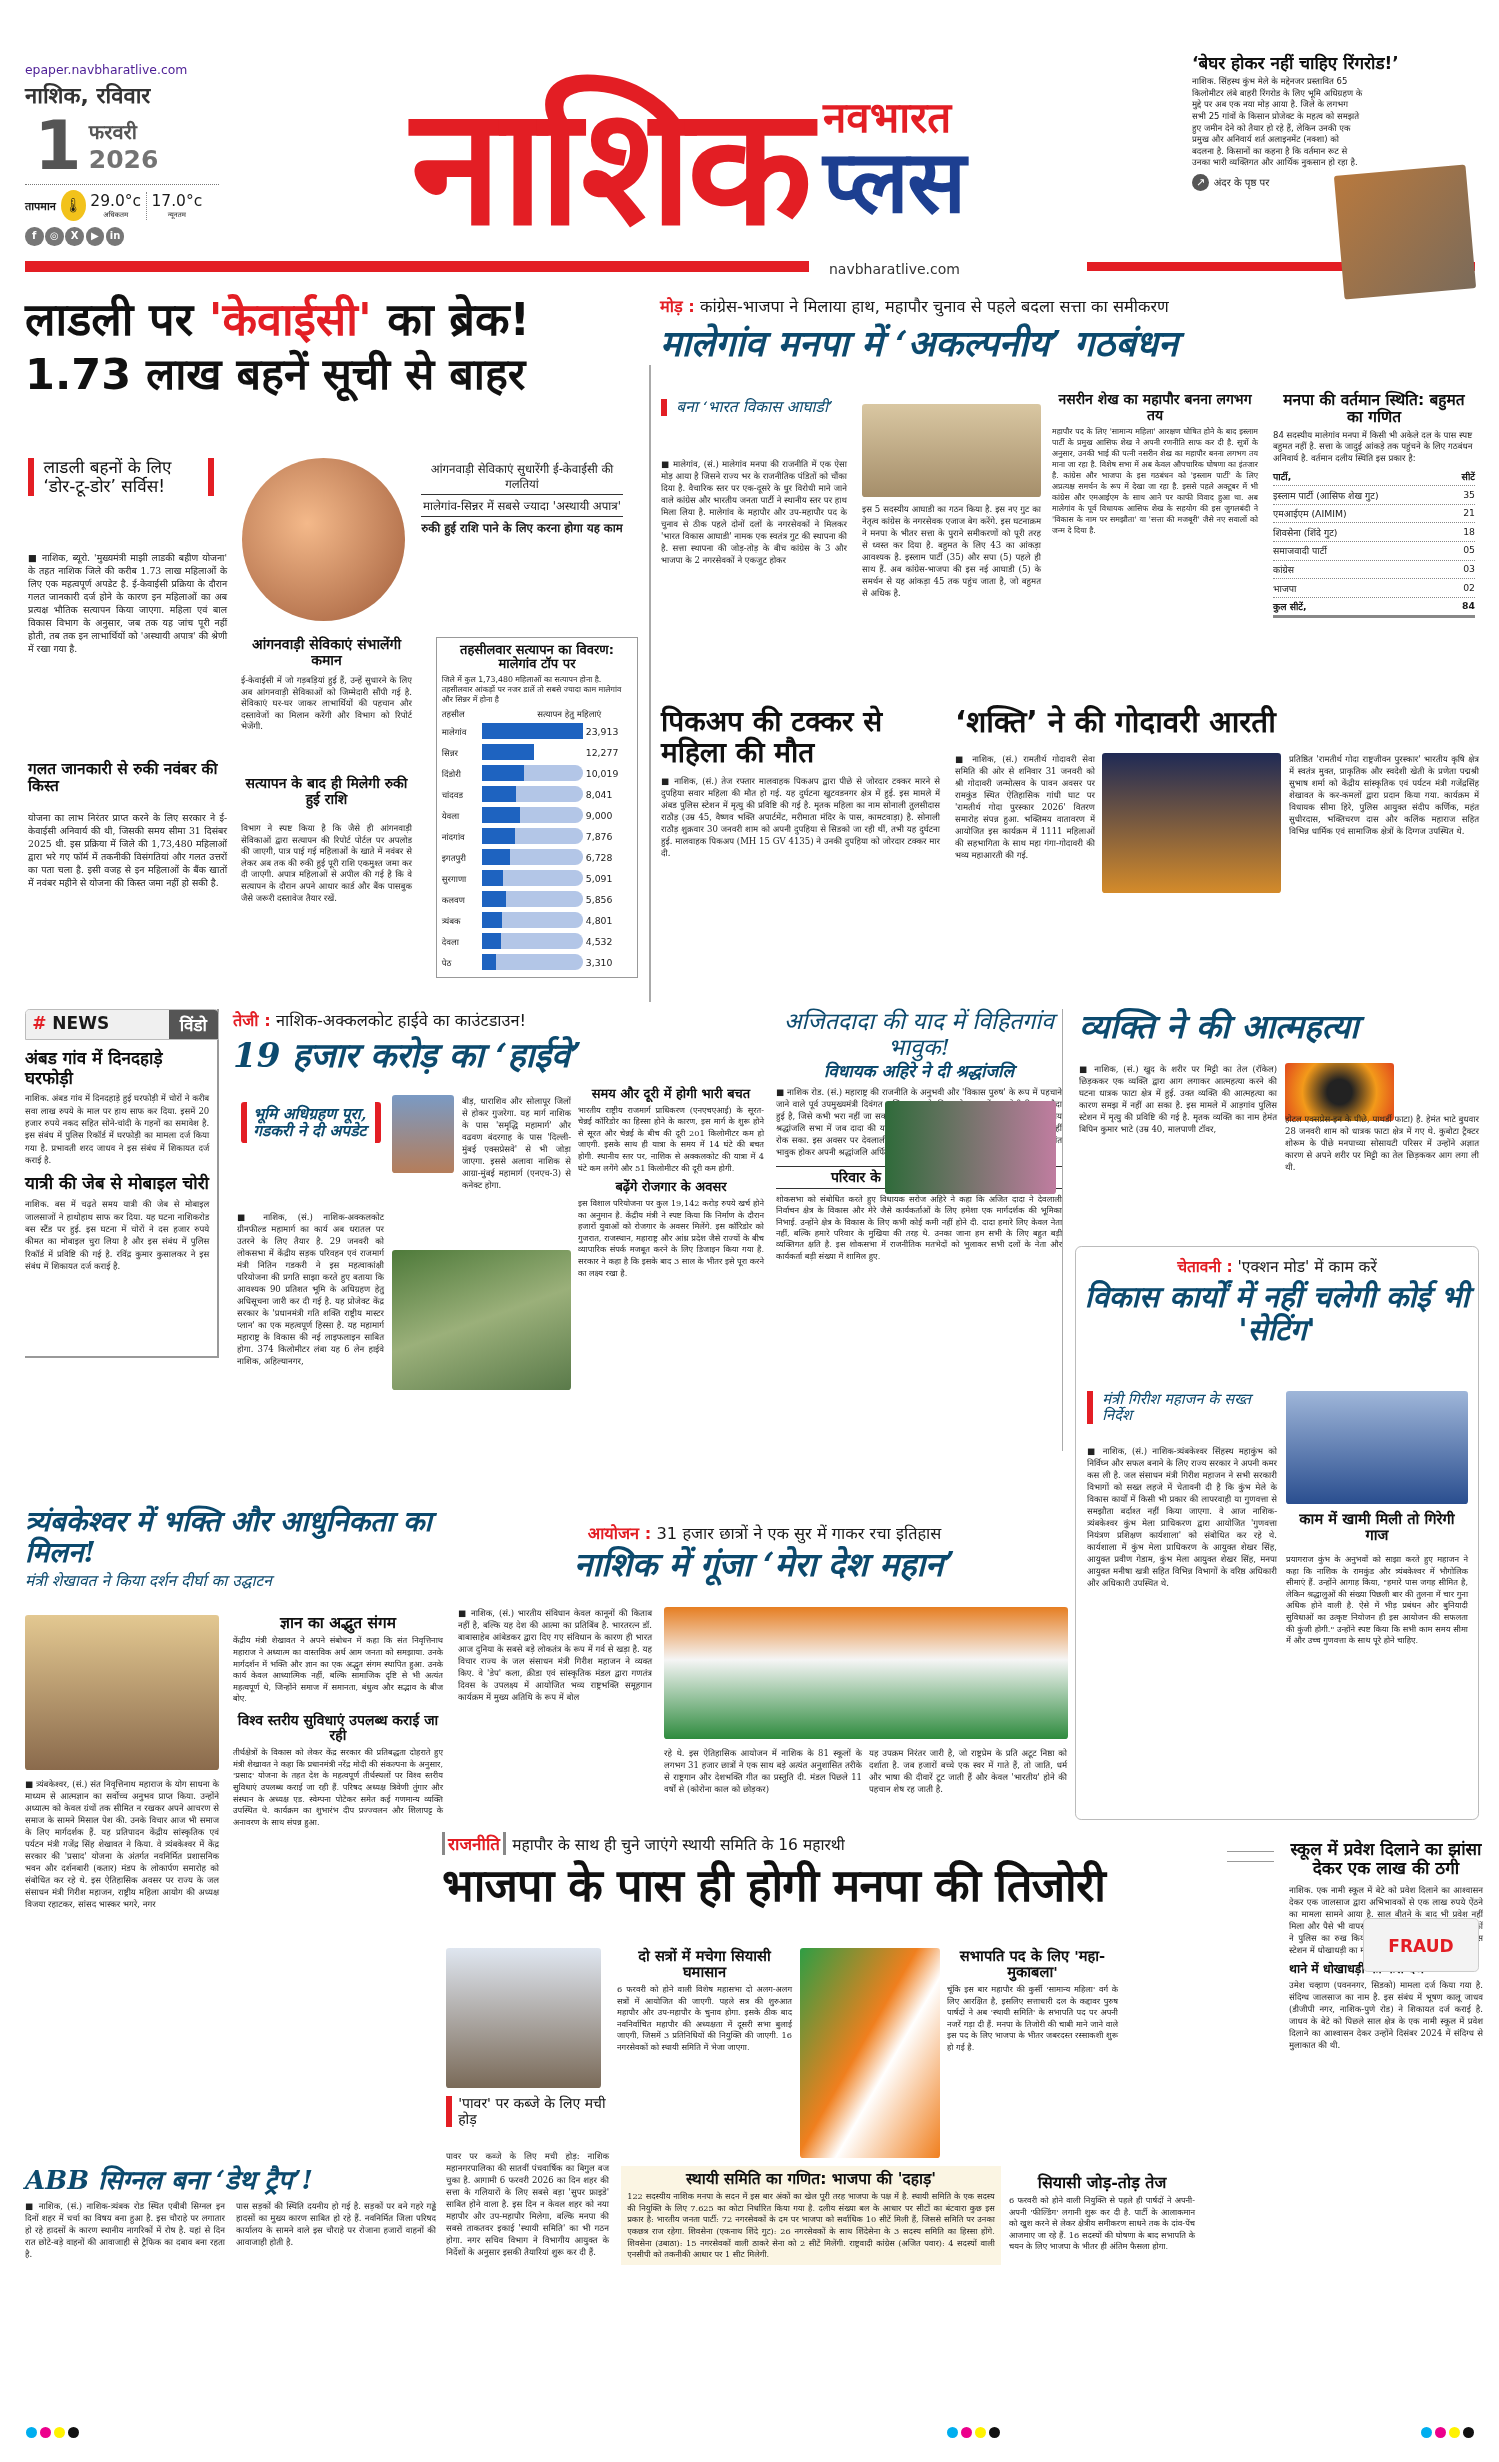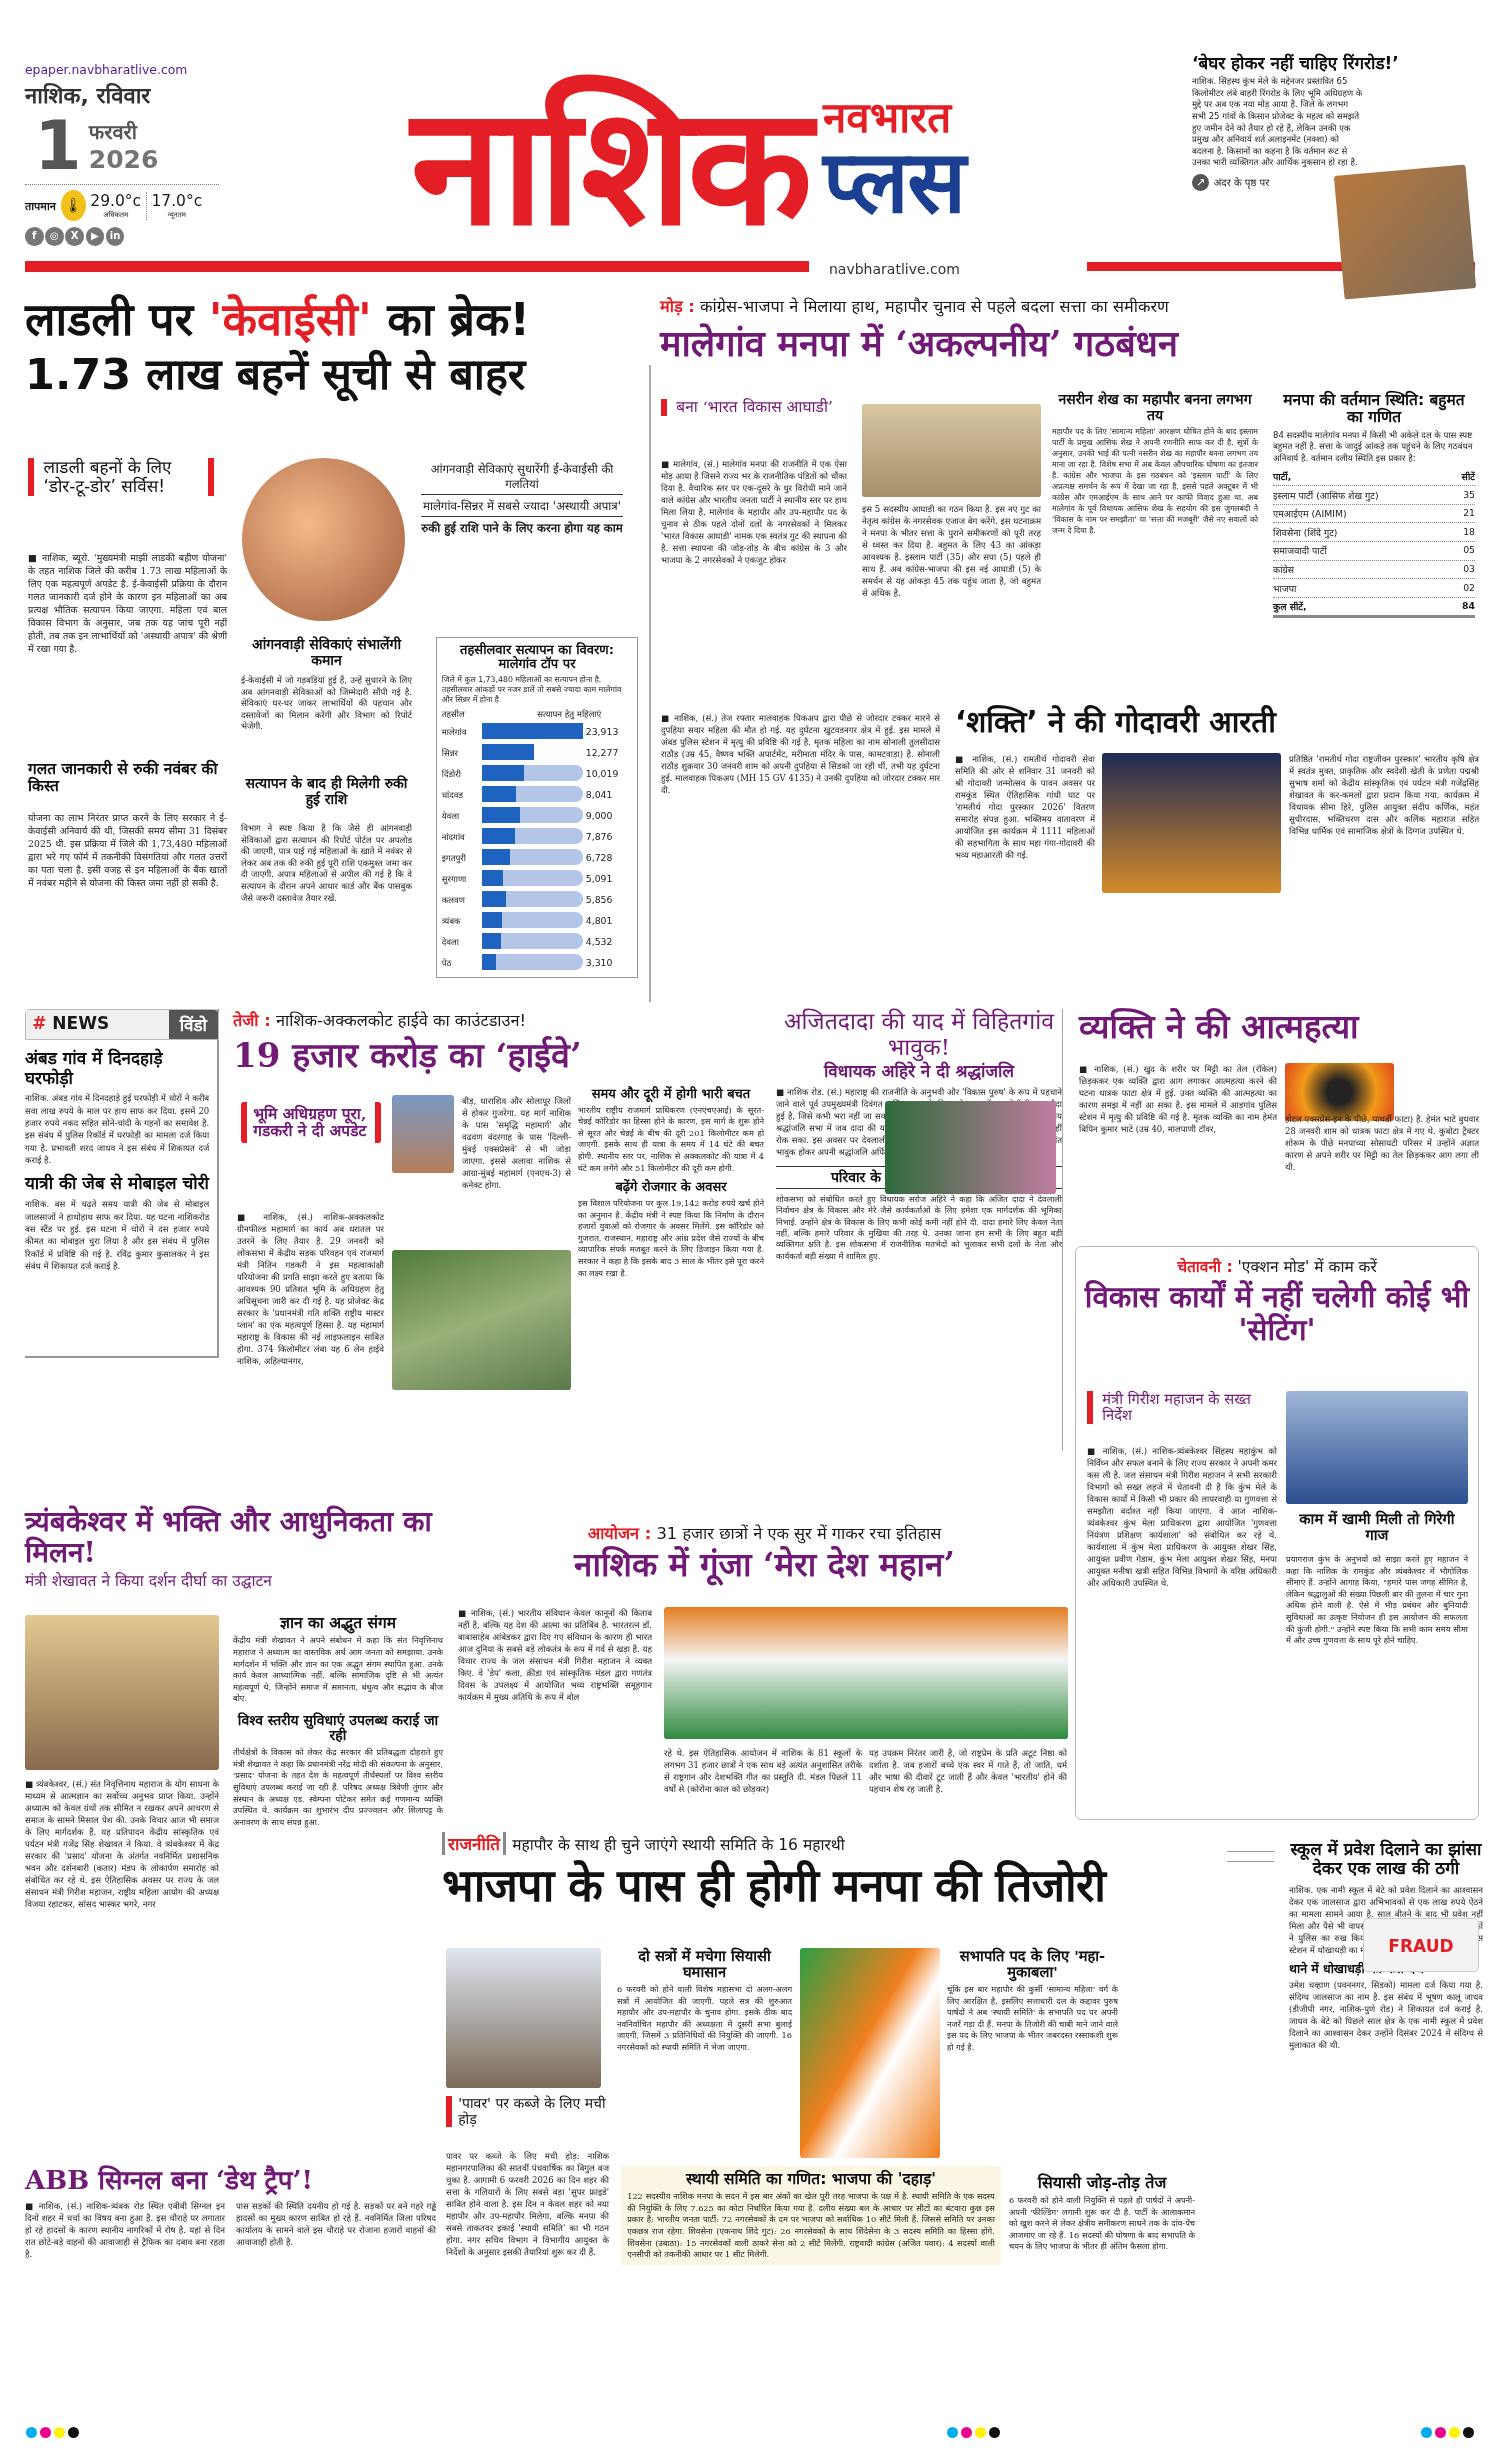--- a/index.html
+++ b/index.html
@@ -3,21 +3,21 @@
 <meta charset="utf-8">
 <style>
   * { box-sizing: border-box; margin: 0; padding: 0; }
   body { width: 1500px; height: 2462px; background: #fff; font-family: "DejaVu Sans", sans-serif; color: #1a1a1a; position: relative; overflow: hidden; }
   .abs { position: absolute; }
   .red { color: #e31e24; }
   .bar-red { background: #e31e24; }
   .para { font-family: "DejaVu Serif", serif; font-size: 10px; line-height: 14.7px; text-align: justify; color: #222; }
   .para.sm { font-size: 9.3px; line-height: 13px; }
   .hl { font-family: "DejaVu Sans", sans-serif; font-weight: bold; color: #111; line-height: 1.12; }
-  .hl-serif { font-family: "DejaVu Serif", serif; font-weight: bold; color: #701a75; line-height: 1.12; }
+  .hl-serif { font-family: "DejaVu Serif", serif; font-weight: bold; color: #0c4a6e; line-height: 1.12; font-style: italic; }
   .photo { background: linear-gradient(135deg,#a98b6c,#6a5a48); border-radius: 3.1px; }
   .kicker-box { border-left: 6.2px solid #e31e24; padding-left: 9.3px; }
   .boxed { border: 1.6px solid #bbb; border-radius: 6.2px; }
   .sep-v { width: 1.6px; background: #aaa; }
   .dotline { border-bottom: 0.8px dotted #777; }
   
   .mast-logo { font-family: "DejaVu Sans", sans-serif; font-weight: bold; color: #e31e24; font-size: 163px; letter-spacing: -4.7px; line-height: 1; }
   .brand-nb { font-family: "DejaVu Sans", sans-serif; font-weight: bold; color: #e31e24; font-size: 42px; line-height: 1; }
   .brand-plus { font-family: "DejaVu Sans", sans-serif; font-weight: bold; color: #1d3f91; font-size: 87px; line-height: 1; letter-spacing: -1.6px; }
   .social { display: inline-block; width: 18.6px; height: 18.6px; border-radius: 50%; background: #777; color: #fff; font-size: 10px; line-height: 18.6px; text-align: center; margin-right: 1.6px; font-weight: bold; }
@@ -254,20 +254,21 @@
         <span>02</span>
       </div>
     </div>
   <div class="seat-row" style="font-weight:bold;border-bottom:3.1px solid #888;">
     <span>कुल सीटें,</span>
     <span>84</span>
   </div>
 </div>
 
 <div class="abs" style="left:661px;top:706px;width:279px;">
+  <div class="hl" style="font-size:28px;">पिकअप की टक्कर से महिला की मौत</div>
   <div class="para sm" style="font-size:8.5px;line-height:12px;margin-top:6.2px;">■ नाशिक, (सं.) तेज रफ्तार मालवाहक पिकअप द्वारा पीछे से जोरदार टक्कर मारने से दुपहिया सवार महिला की मौत हो गई. यह दुर्घटना खुटवडनगर क्षेत्र में हुई. इस मामले में अंबड पुलिस स्टेशन में मृत्यु की प्रविष्टि की गई है. मृतक महिला का नाम सोनाली तुलसीदास राठौड़ (उम्र 45, वैष्णव भक्ति अपार्टमेंट, मरीमाता मंदिर के पास, कामटवाड़ा) है. सोनाली राठौड़ शुक्रवार 30 जनवरी शाम को अपनी दुपहिया से सिडको जा रही थीं, तभी यह दुर्घटना हुई. मालवाहक पिकअप (MH 15 GV 4135) ने उनकी दुपहिया को जोरदार टक्कर मार दी.</div>
 </div>
 <div class="abs" style="left:955px;top:706px;width:528px;">
   <div class="hl" style="font-size:29.5px;">‘शक्ति’ ने की गोदावरी आरती</div>
   <div class="abs para sm" style="left:0;top:47px;width:140px;font-size:8.5px;line-height:12px;">■ नाशिक, (सं.) रामतीर्थ गोदावरी सेवा समिति की ओर से शनिवार 31 जनवरी को श्री गोदावरी जन्मोत्सव के पावन अवसर पर रामकुंड स्थित ऐतिहासिक गांधी घाट पर 'रामतीर्थ गोदा पुरस्कार 2026' वितरण समारोह संपन्न हुआ. भक्तिमय वातावरण में आयोजित इस कार्यक्रम में 1111 महिलाओं की सहभागिता के साथ महा गंगा-गोदावरी की भव्य महाआरती की गई.</div>
   <div class="abs photo" style="left:147px;top:47px;width:179px;height:140px;background:linear-gradient(180deg,#1f2a55,#d48b2a);"></div>
   <div class="abs para sm" style="left:334px;top:47px;width:190px;font-size:8.5px;line-height:12px;">प्रतिष्ठित 'रामतीर्थ गोदा राष्ट्रजीवन पुरस्कार' भारतीय कृषि क्षेत्र में स्वतंत्र मुक्त, प्राकृतिक और स्वदेशी खेती के प्रणेता पद्मश्री सुभाष शर्मा को केंद्रीय सांस्कृतिक एवं पर्यटन मंत्री गजेंद्रसिंह शेखावत के कर-कमलों द्वारा प्रदान किया गया. कार्यक्रम में विधायक सीमा हिरे, पुलिस आयुक्त संदीप कर्णिक, महंत सुधीरदास, भक्तिचरण दास और कलिंक महाराज सहित विभिन्न धार्मिक एवं सामाजिक क्षेत्रों के दिग्गज उपस्थित थे.</div>
 </div>
 
 <div class="abs" style="left:25px;top:1009px;width:194px;height:349px;border-right:2.3px solid #999;border-bottom:2.3px solid #999;">

